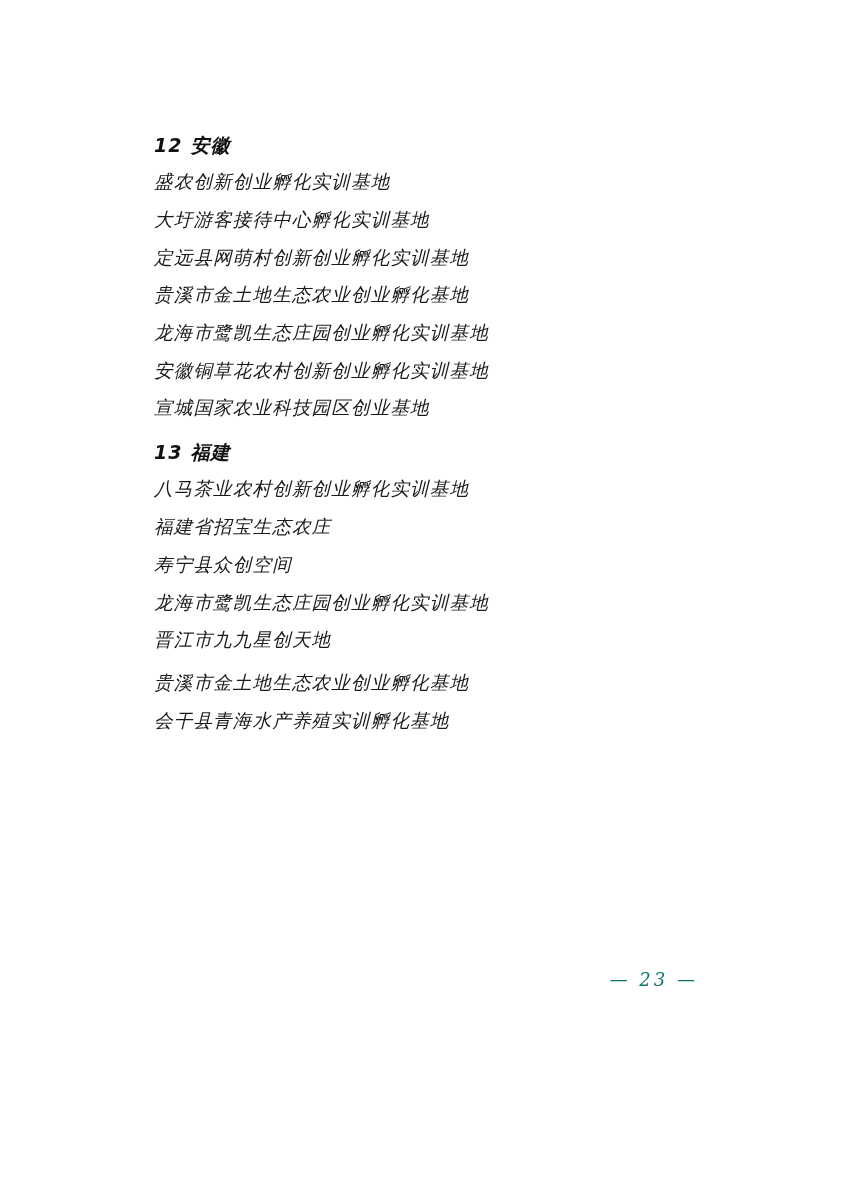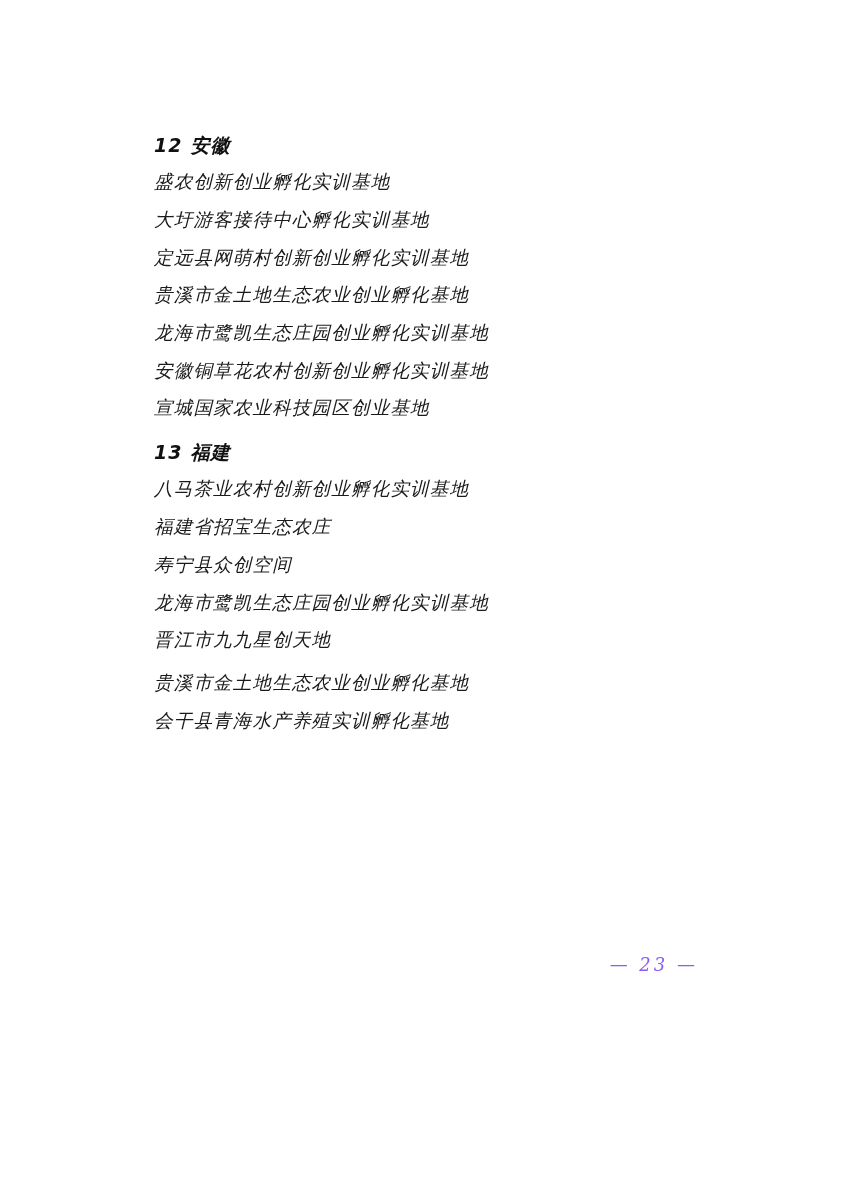--- a/index.html
+++ b/index.html
@@ -44,25 +44,25 @@
     line-height: 1.55;
     margin: 0 0 9px 4px;
     color: #1a1a1a;
     white-space: nowrap;
   }
   .section + .section {
   }
   .page-number {
     position: absolute;
     right: 150px;
-    bottom: 80px;
+    bottom: 65px;
     font-family: "DejaVu Serif", "Liberation Serif", serif;
     font-size: 18px;
     letter-spacing: 3px;
-    color: #8b5cf6;
+    color: #0f766e;
     text-align: center;
   }
 </style>
 </head>
 <body>
 
 <div class="page">
 
   <div class="section">
     <div class="section-heading">

